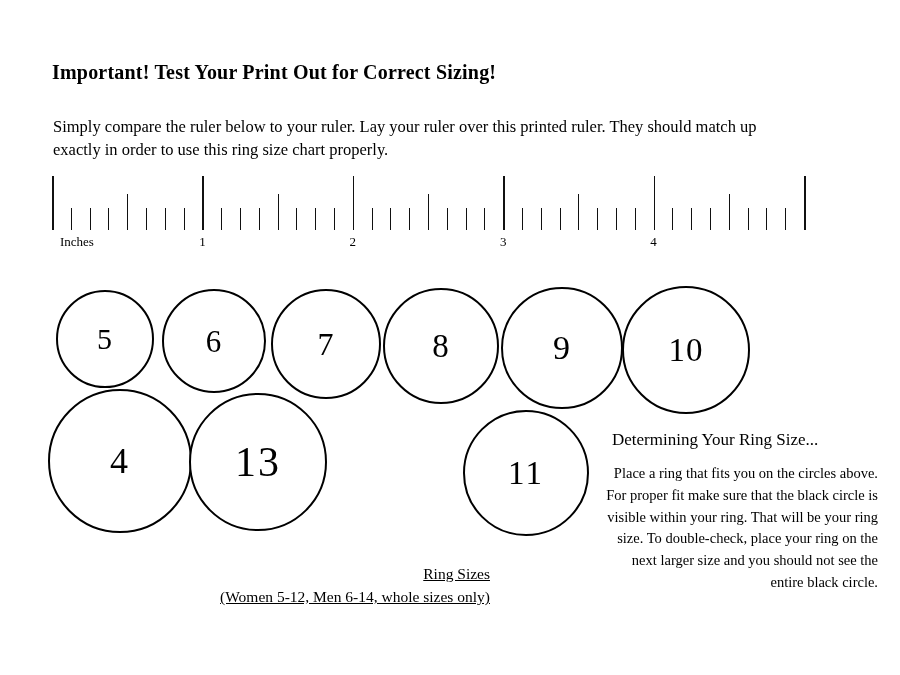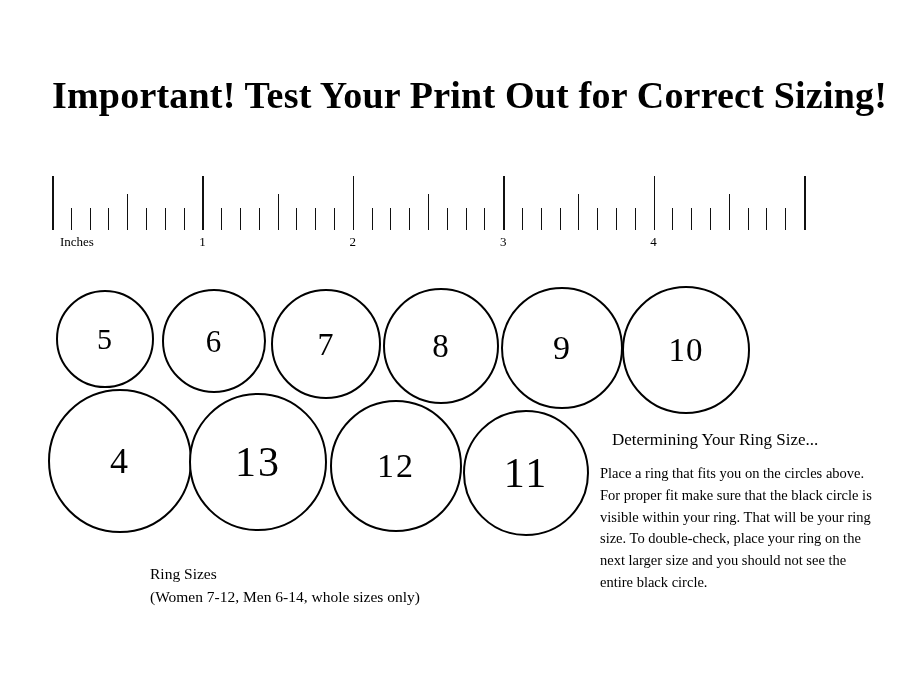--- a/index.html
+++ b/index.html
@@ -21,21 +21,21 @@
     left: 0; top: 0;
     width: 900px;
     height: 675px;
   }
 
   
   .title {
     position: absolute;
     left: 52px;
     top: 48px;
-    font-size: 38px;
+    font-size: 20px;
     letter-spacing: 0.2px;
     white-space: nowrap;
   }
   .subtitle {
     position: absolute;
     left: 53px;
     top: 98px;
     width: 705px;
     font-size: 16.5px;
     line-height: 1.45;
@@ -97,49 +97,51 @@
     line-height: 1;
     display: block;
   }
 
   
   .ring-sizes-caption {
     position: absolute;
     left: 150px;
     top: 562px;
     width: 340px;
-    text-align: left;
+    text-align: right;
     font-size: 15.5px;
     line-height: 1.5;
+    text-decoration: underline;
   }
   .side-heading {
     position: absolute;
     left: 612px;
     top: 430px;
     width: 270px;
     font-size: 17px;
     white-space: nowrap;
   }
   .side-body {
     position: absolute;
     left: 600px;
     top: 463px;
     width: 278px;
-    text-align: left;
+    text-align: right;
     font-size: 14.5px;
     line-height: 1.5;
   }
 </style>
 </head>
 <body>
 
 <div class="page">
 
   <h1 class="title">Important! Test Your Print Out for Correct Sizing!</h1>
 
+  <p class="subtitle">Simply compare the ruler below to your ruler. Lay your ruler over this printed ruler. They should match up exactly in order to use this ring size chart properly.</p>
 
   <div class="ruler" id="ruler">
       <div class="tick major" style="left: 0px;"></div>
       <div class="tick minor" style="left: 18.8px;"></div>
       <div class="tick minor" style="left: 37.6px;"></div>
       <div class="tick minor" style="left: 56.4px;"></div>
       <div class="tick mid" style="left: 75.2px;"></div>
       <div class="tick minor" style="left: 94px;"></div>
       <div class="tick minor" style="left: 112.8px;"></div>
       <div class="tick minor" style="left: 131.6px;"></div>
@@ -201,29 +203,26 @@
       </div>
       <div class="ring" style="width: 128px; height: 128px; left: 622px; top: 286px;">
         <span style="font-size: 33px; letter-spacing: 1px;">10</span>
       </div>
       <div class="ring" style="width: 144px; height: 144px; left: 48px; top: 389px;">
         <span style="font-size: 36px; letter-spacing: 2px;">4</span>
       </div>
       <div class="ring" style="width: 138px; height: 138px; left: 189px; top: 393px;">
         <span style="font-size: 42px; letter-spacing: 2px;">13</span>
       </div>
-      <div class="ring" style="width: 132px; height: 132px; left: 330px; top: 400px;">
-        <span style="font-size: 34px; letter-spacing: 2px;">12</span>
-      </div>
       <div class="ring" style="width: 126px; height: 126px; left: 463px; top: 410px;">
-        <span style="font-size: 42px; letter-spacing: 2px;">11</span>
+        <span style="font-size: 33px; letter-spacing: 2px;">11</span>
       </div>
     </div>
 
   <div class="ring-sizes-caption">
     <div>Ring Sizes</div>
-    <div>(Women 7-12, Men 6-14, whole sizes only)</div>
+    <div>(Women 5-12, Men 6-14, whole sizes only)</div>
   </div>
 
   <div class="side-heading">Determining Your Ring Size...</div>
   <div class="side-body">Place a ring that fits you on the circles above. For proper fit make sure that the black circle is visible within your ring. That will be your ring size. To double-check, place your ring on the next larger size and you should not see the entire black circle.</div>
 
 </div>
 
 </body></html>

